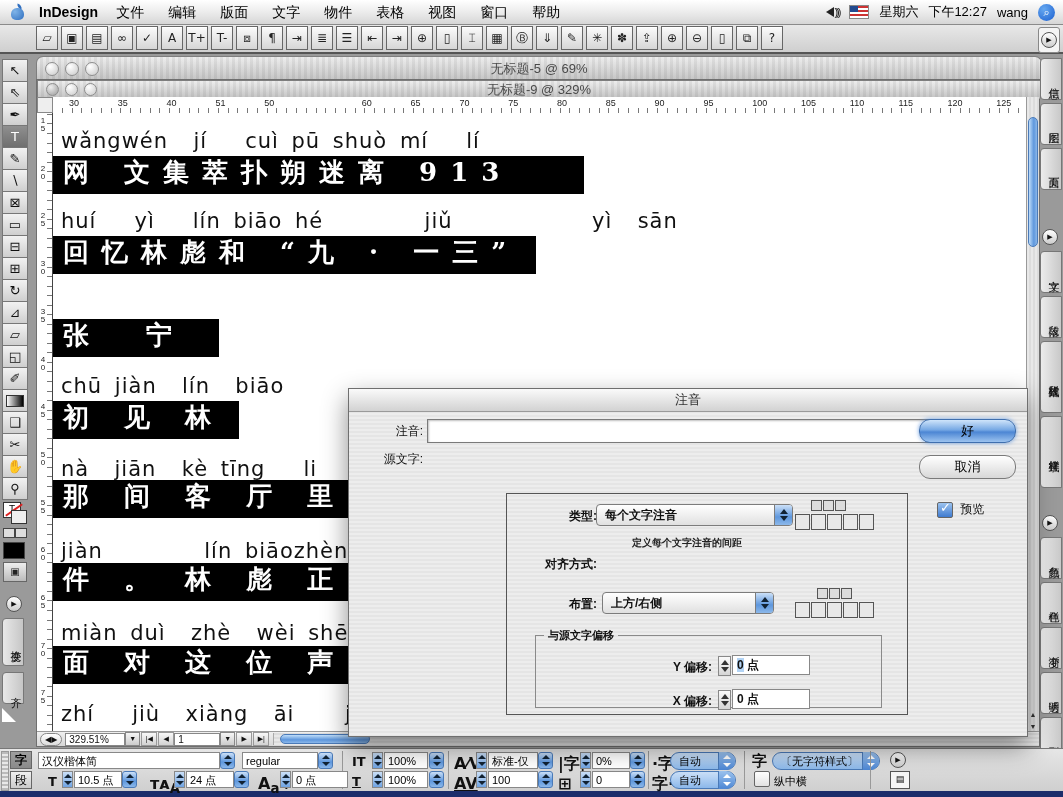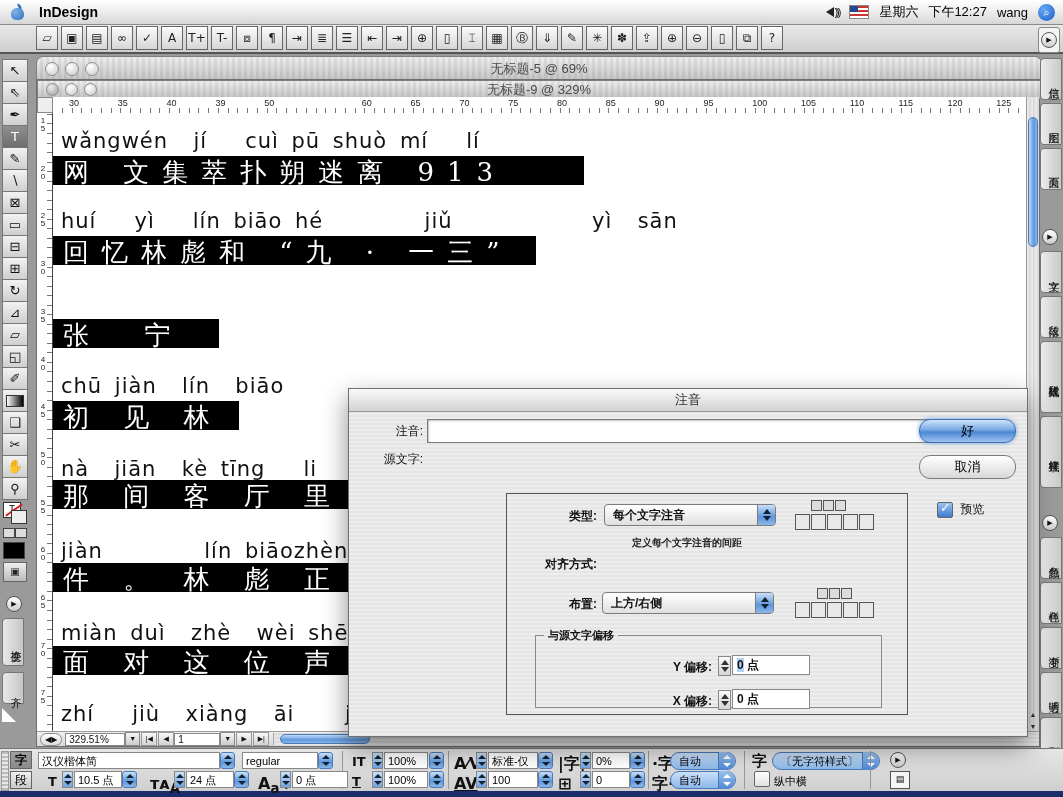--- a/index.html
+++ b/index.html
@@ -63,23 +63,23 @@
   #ruler-corner{position:absolute;left:0;top:17px;width:16px;height:16px;background:#eee;border:1px solid #888;box-sizing:border-box;}
   #v-ruler{position:absolute;left:0;top:33px;width:16px;height:621px;background:#fff;border-right:1px solid #444;
     background-image:repeating-linear-gradient(0deg,transparent 0 8.54px,#777 8.54px 9.54px);
     background-size:5px 100%;background-position:100% 0;background-repeat:no-repeat;overflow:hidden;box-sizing:border-box;}
   .v-tick{position:absolute;left:2px;font-size:8px;line-height:8px;color:#222;text-align:center;width:8px;}
 
   
   #doc-canvas{position:absolute;left:16px;top:33px;width:976px;height:621px;background:#fff;overflow:hidden;}
   .pinyin-line{position:absolute;left:8px;white-space:pre;font-size:21px;color:#111;
     font-family:"DejaVu Sans",sans-serif;letter-spacing:1px;word-spacing:5px;}
-  .hanzi-bar{position:absolute;left:0;height:29px;background:#000;color:#fff;
+  .hanzi-bar{position:absolute;left:0;height:38px;background:#000;color:#fff;
     font-family:"DejaVu Serif","DejaVu Sans",serif;font-size:26px;line-height:33px;
-    letter-spacing:13px;white-space:pre;padding-left:10px;box-sizing:border-box;overflow:hidden;}
+    letter-spacing:13px;white-space:pre;padding-left:10px;box-sizing:border-box;overflow:hidden;font-weight:bold;}
 
   
   #v-scrollbar{position:absolute;right:0;top:17px;width:13px;height:637px;
     background:repeating-linear-gradient(90deg,#e8e8e8 0 2px,#dcdcdc 2px 4px);border-left:1px solid #999;box-sizing:border-box;}
   .scroll-thumb-v{position:absolute;left:1px;width:10px;border-radius:5px;
     background:linear-gradient(90deg,#bfddfa,#5e97dd 60%,#8cb8ea);border:1px solid #4a7ab8;box-sizing:border-box;}
   .scroll-arrows{position:absolute;left:0;width:12px;font-size:7px;text-align:center;color:#333;line-height:11px;}
   #status-bar{position:absolute;left:0;bottom:0;width:100%;height:14px;background:linear-gradient(#efefef,#d8d8d8);
     border-top:1px solid #9a9a9a;display:flex;align-items:center;font-size:10px;color:#111;}
   .sb-loz{border:1px solid #888;border-radius:7px;background:linear-gradient(#fff,#ddd);
@@ -216,20 +216,31 @@
 <body>
 
 <div id="screen">
 
   <div id="menu-bar">
     <div class="apple">
         <div class="body"></div>
         <div class="leaf"></div>
       </div>
     <span class="app-name">InDesign</span>
+    <div id="menus" style="display:flex">
+        <div class="menu-item">文件</div>
+        <div class="menu-item">编辑</div>
+        <div class="menu-item">版面</div>
+        <div class="menu-item">文字</div>
+        <div class="menu-item">物件</div>
+        <div class="menu-item">表格</div>
+        <div class="menu-item">视图</div>
+        <div class="menu-item">窗口</div>
+        <div class="menu-item">帮助</div>
+      </div>
     <div id="menu-right">
       <span class="speaker">
           <span class="cone"></span>
           <span class="waves">)))</span>
         </span>
       <span class="flag"></span>
       <span>星期六</span>
       <span>下午12:27</span>
       <span>wang</span>
       <span class="spotlight">⌕</span>
@@ -291,21 +302,21 @@
         <div class="tl-dot"></div>
       </div>
       <div class="tl-title">无标题-9 @ 329%</div>
     </div>
 
     <div id="ruler-corner"></div>
     <div id="h-ruler">
         <div class="h-tick" style="left: 16px;">30</div>
         <div class="h-tick" style="left: 64.8px;">35</div>
         <div class="h-tick" style="left: 113.6px;">40</div>
-        <div class="h-tick" style="left: 162.4px;">39</div>
+        <div class="h-tick" style="left: 162.4px;">51</div>
         <div class="h-tick" style="left: 211.2px;">50</div>
         <div class="h-tick" style="left: 260px; margin-top: 44px;">55</div>
         <div class="h-tick" style="left: 308.8px;">60</div>
         <div class="h-tick" style="left: 357.6px;">65</div>
         <div class="h-tick" style="left: 406.4px;">70</div>
         <div class="h-tick" style="left: 455.2px;">75</div>
         <div class="h-tick" style="left: 504px;">80</div>
         <div class="h-tick" style="left: 552.8px;">85</div>
         <div class="h-tick" style="left: 601.6px;">90</div>
         <div class="h-tick" style="left: 650.4px;">95</div>
@@ -479,21 +490,21 @@
     <div class="btn" style="left:570px;top:66px;width:95px">取消</div>
 
     <div style="position:absolute;left:588px;top:112px">
       <span class="checkbox checked"></span>
       <span style="font-size:12px;vertical-align:middle;margin-left:4px">预览</span>
     </div>
 
 
     <div id="dlg-group">
       <div class="dlg-label" style="left:10px;top:14px;width:80px;font-weight:bold">类型:</div>
-      <div class="popup" style="left:97px;top:10px;width:172px">
+      <div class="popup" style="left:89px;top:10px;width:197px">
         <span class="popup-text">每个文字注音</span>
         <span class="cap"></span>
       </div>
       <div class="diagram" style="left:288px;top:2px;width:80px">
         <div class="row">
             <span class="cell"></span>
             <span class="cell"></span>
             <span class="cell"></span>
             <span class="cell"></span>
             <span class="cell"></span>

